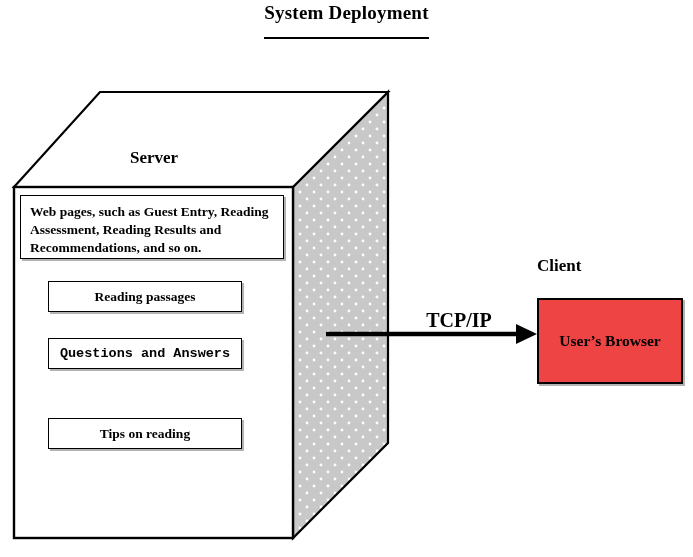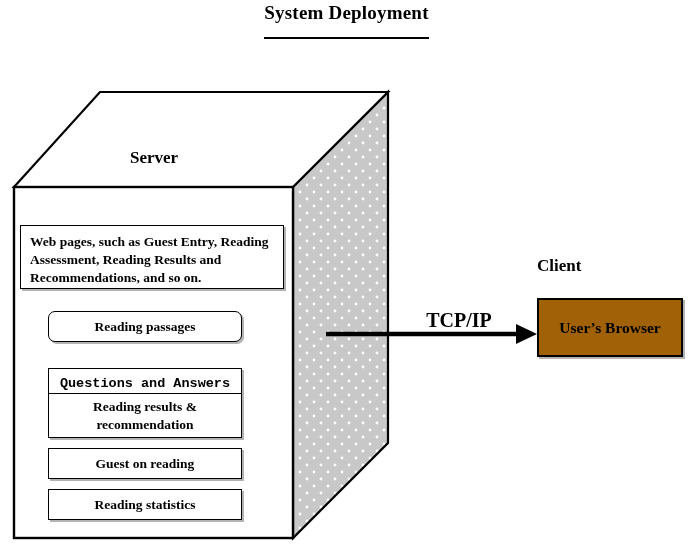--- a/index.html
+++ b/index.html
@@ -61,39 +61,38 @@
   
   .artifact {
     position: absolute;
     background: #ffffff;
     border: 1.6px solid #000000;
     box-shadow: 2px 2px 0 0 #b3b3b3;
     box-sizing: border-box;
     font-weight: bold;
     font-size: 13.5px;
     line-height: 1.32;
-    margin-top: 30px;
   }
   .artifact.centered {
     display: flex;
     align-items: center;
     justify-content: center;
     text-align: center;
   }
 
   #webpages-box {
     left: 10px;
     top: 111px;
     width: 264px;
     height: 64px;
     padding: 7px 9px 0 9px;
     text-align: left;
   }
 
-  #comp-reading-passages { left: 38px; top: 197px;  width: 194px; height: 31px; border-radius: 7px; }
+  #comp-reading-passages { left: 38px; top: 197px;  width: 194px; height: 31px; }
   #comp-questions-answers{ left: 38px; top: 254px;  width: 194px; height: 31px; font-family: Liberation Mono, monospace; }
   #comp-results-recs     { left: 38px; top: 279px;  width: 194px; height: 45px; }
   #comp-tips             { left: 38px; top: 334px;  width: 194px; height: 31px; }
   #comp-statistics       { left: 38px; top: 375px;  width: 194px; height: 31px; }
 
   
   #connection {
     position: absolute;
     left: 320px;
     top: 300px;
@@ -119,22 +118,22 @@
     width: 146px;
     text-align: left;
     font-size: 17px;
     font-weight: bold;
   }
   #client-box {
     position: absolute;
     left: 537px;
     top: 298px;
     width: 146px;
-    height: 59px;
-    background: #a16207;
+    height: 86px;
+    background: #ef4444;
     border: 2px solid #000000;
     box-shadow: 2px 2px 0 0 #b3b3b3;
     box-sizing: border-box;
     display: flex;
     align-items: center;
     justify-content: center;
     font-size: 15.5px;
     font-weight: bold;
   }
 </style>
@@ -170,31 +169,25 @@
   </div>
 
   <div class="artifact centered" id="comp-reading-passages">
     <span>Reading passages</span>
   </div>
 
   <div class="artifact centered" id="comp-questions-answers">
     <span>Questions and Answers</span>
   </div>
 
-  <div class="artifact centered" id="comp-results-recs">
-    <span>Reading results &amp; recommendation</span>
+
+  <div class="artifact centered" id="comp-tips">
+    <span>Tips on reading</span>
   </div>
 
-  <div class="artifact centered" id="comp-tips">
-    <span>Guest on reading</span>
-  </div>
-
-  <div class="artifact centered" id="comp-statistics">
-    <span>Reading statistics</span>
-  </div>
 </div>
 
 <div id="connection">
   <svg width="225" height="70" viewBox="0 0 225 70">
     <line x1="6" y1="34" x2="200" y2="34" stroke="#000000" stroke-width="4.5"></line>
     <polygon points="196,24 217,34 196,44" fill="#000000"></polygon>
   </svg>
   <div id="tcpip-label">TCP/IP</div>
 </div>
 

